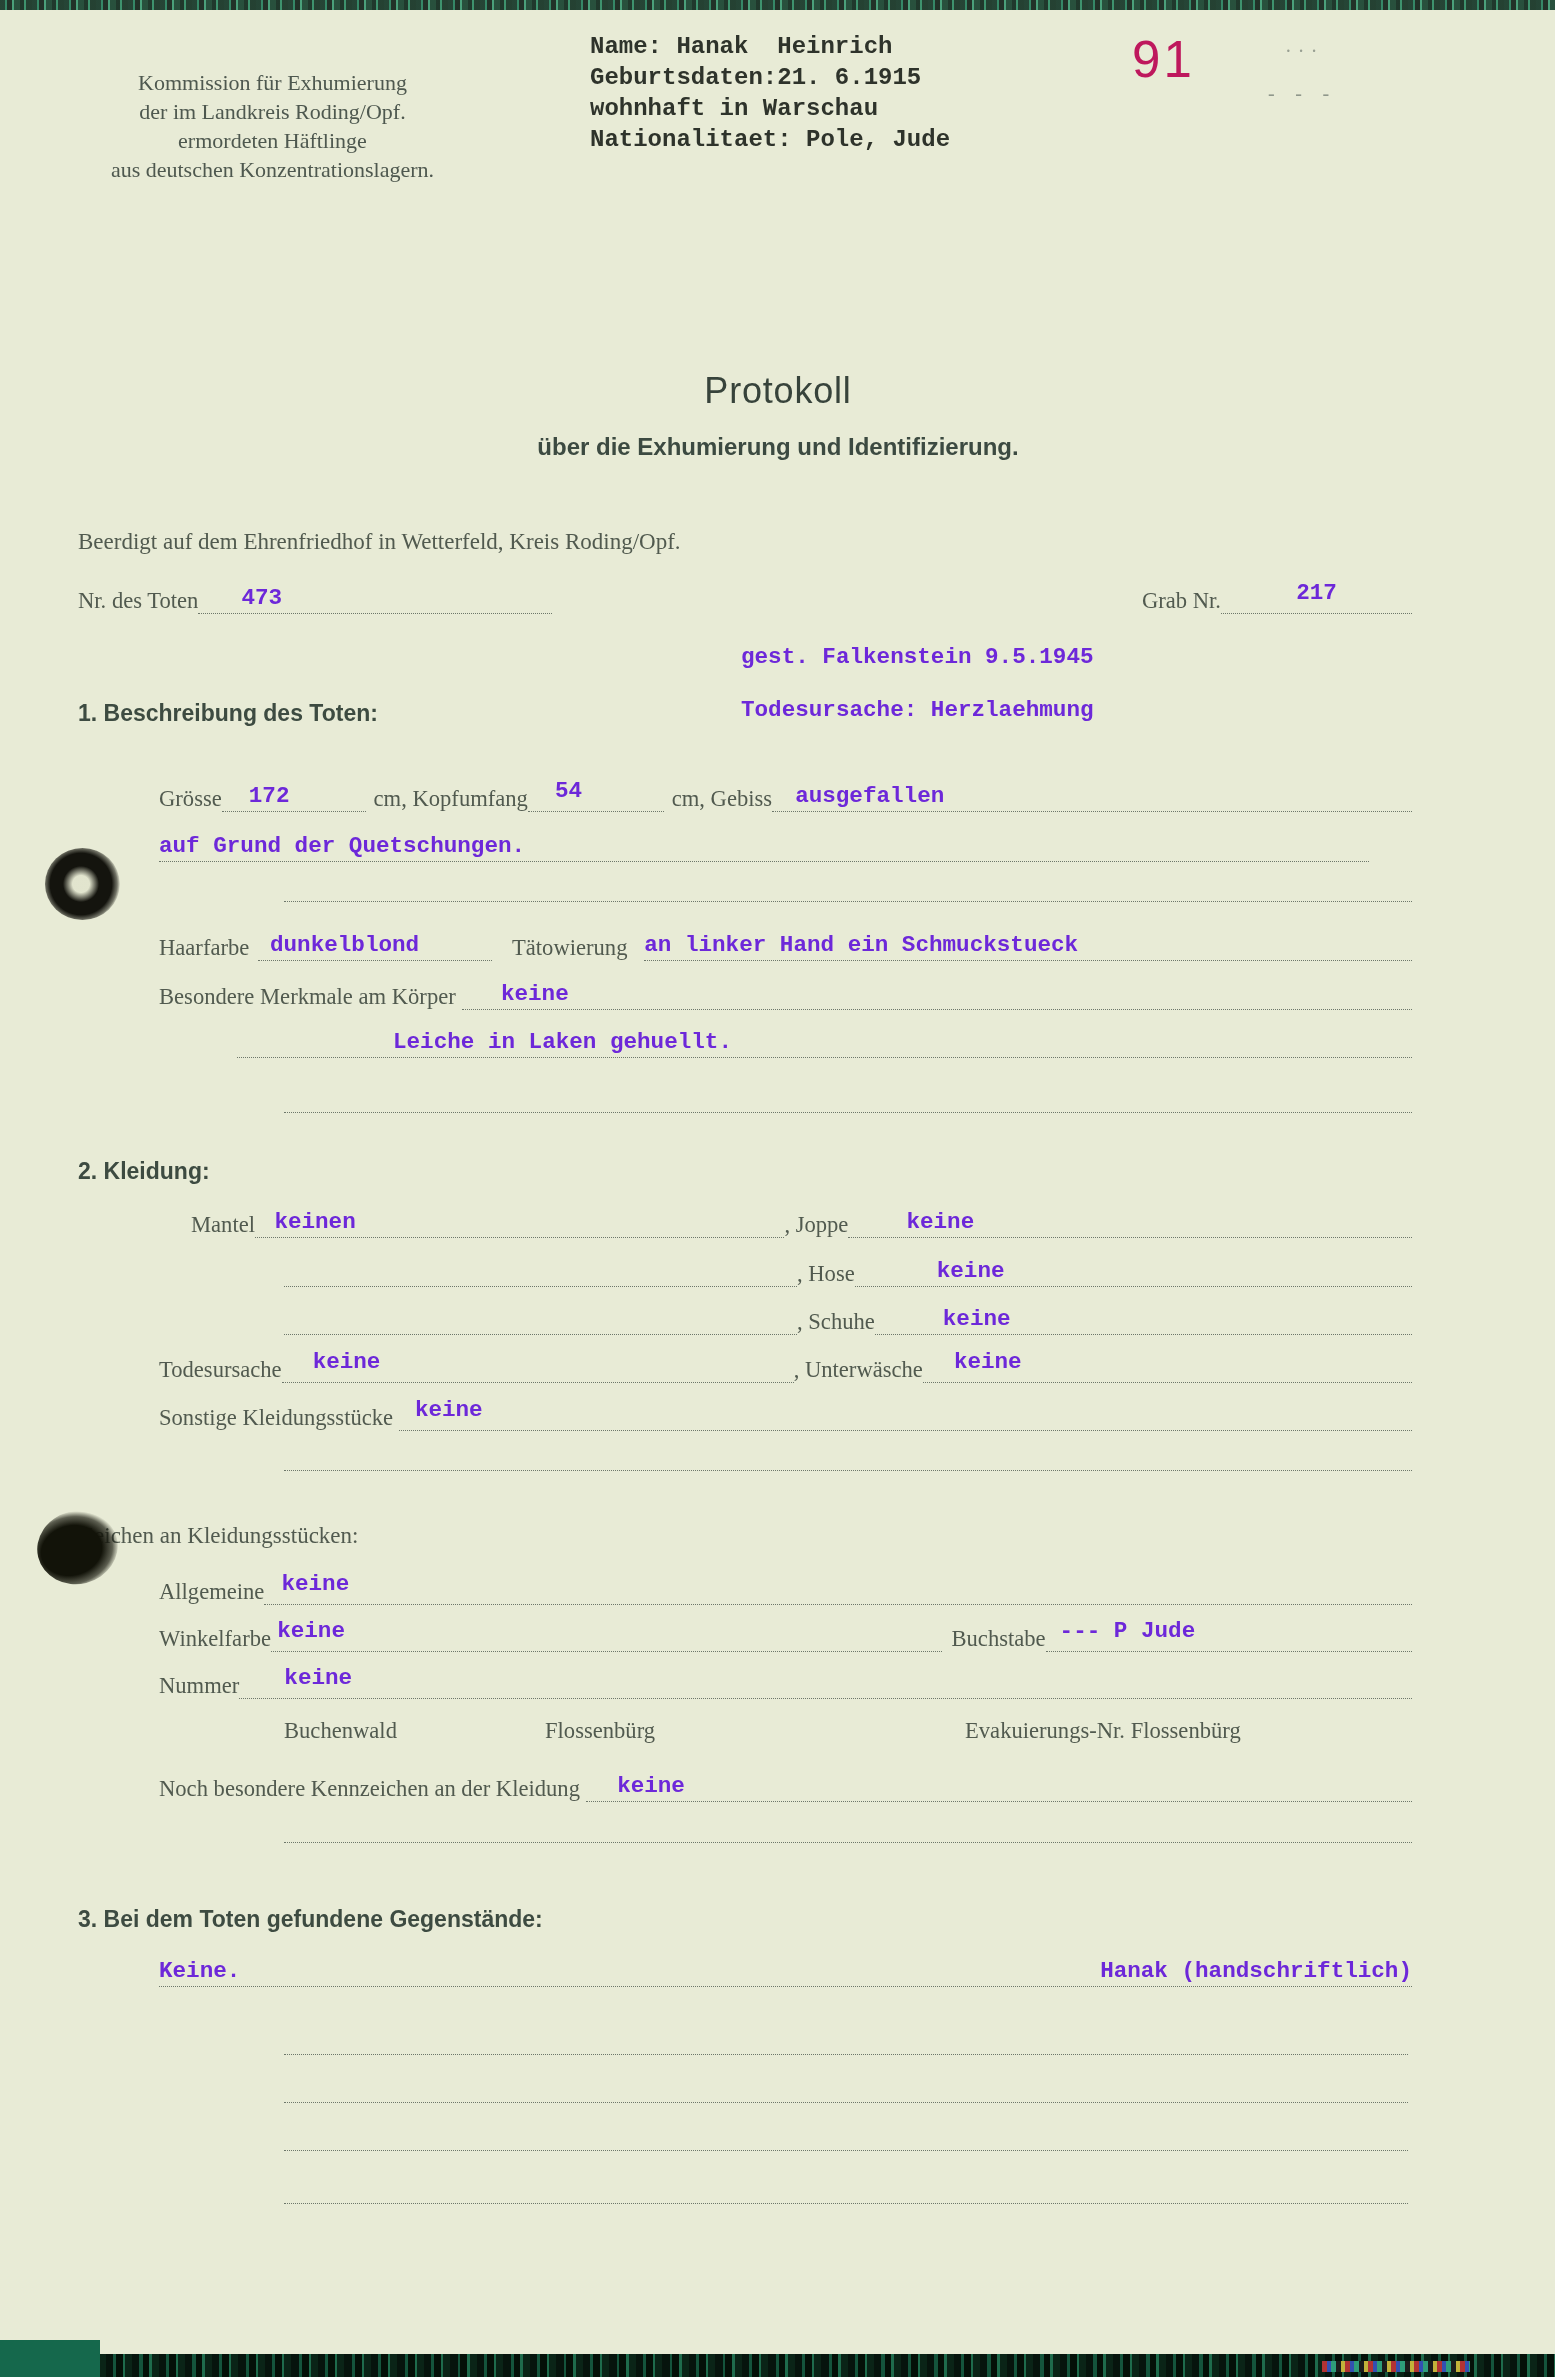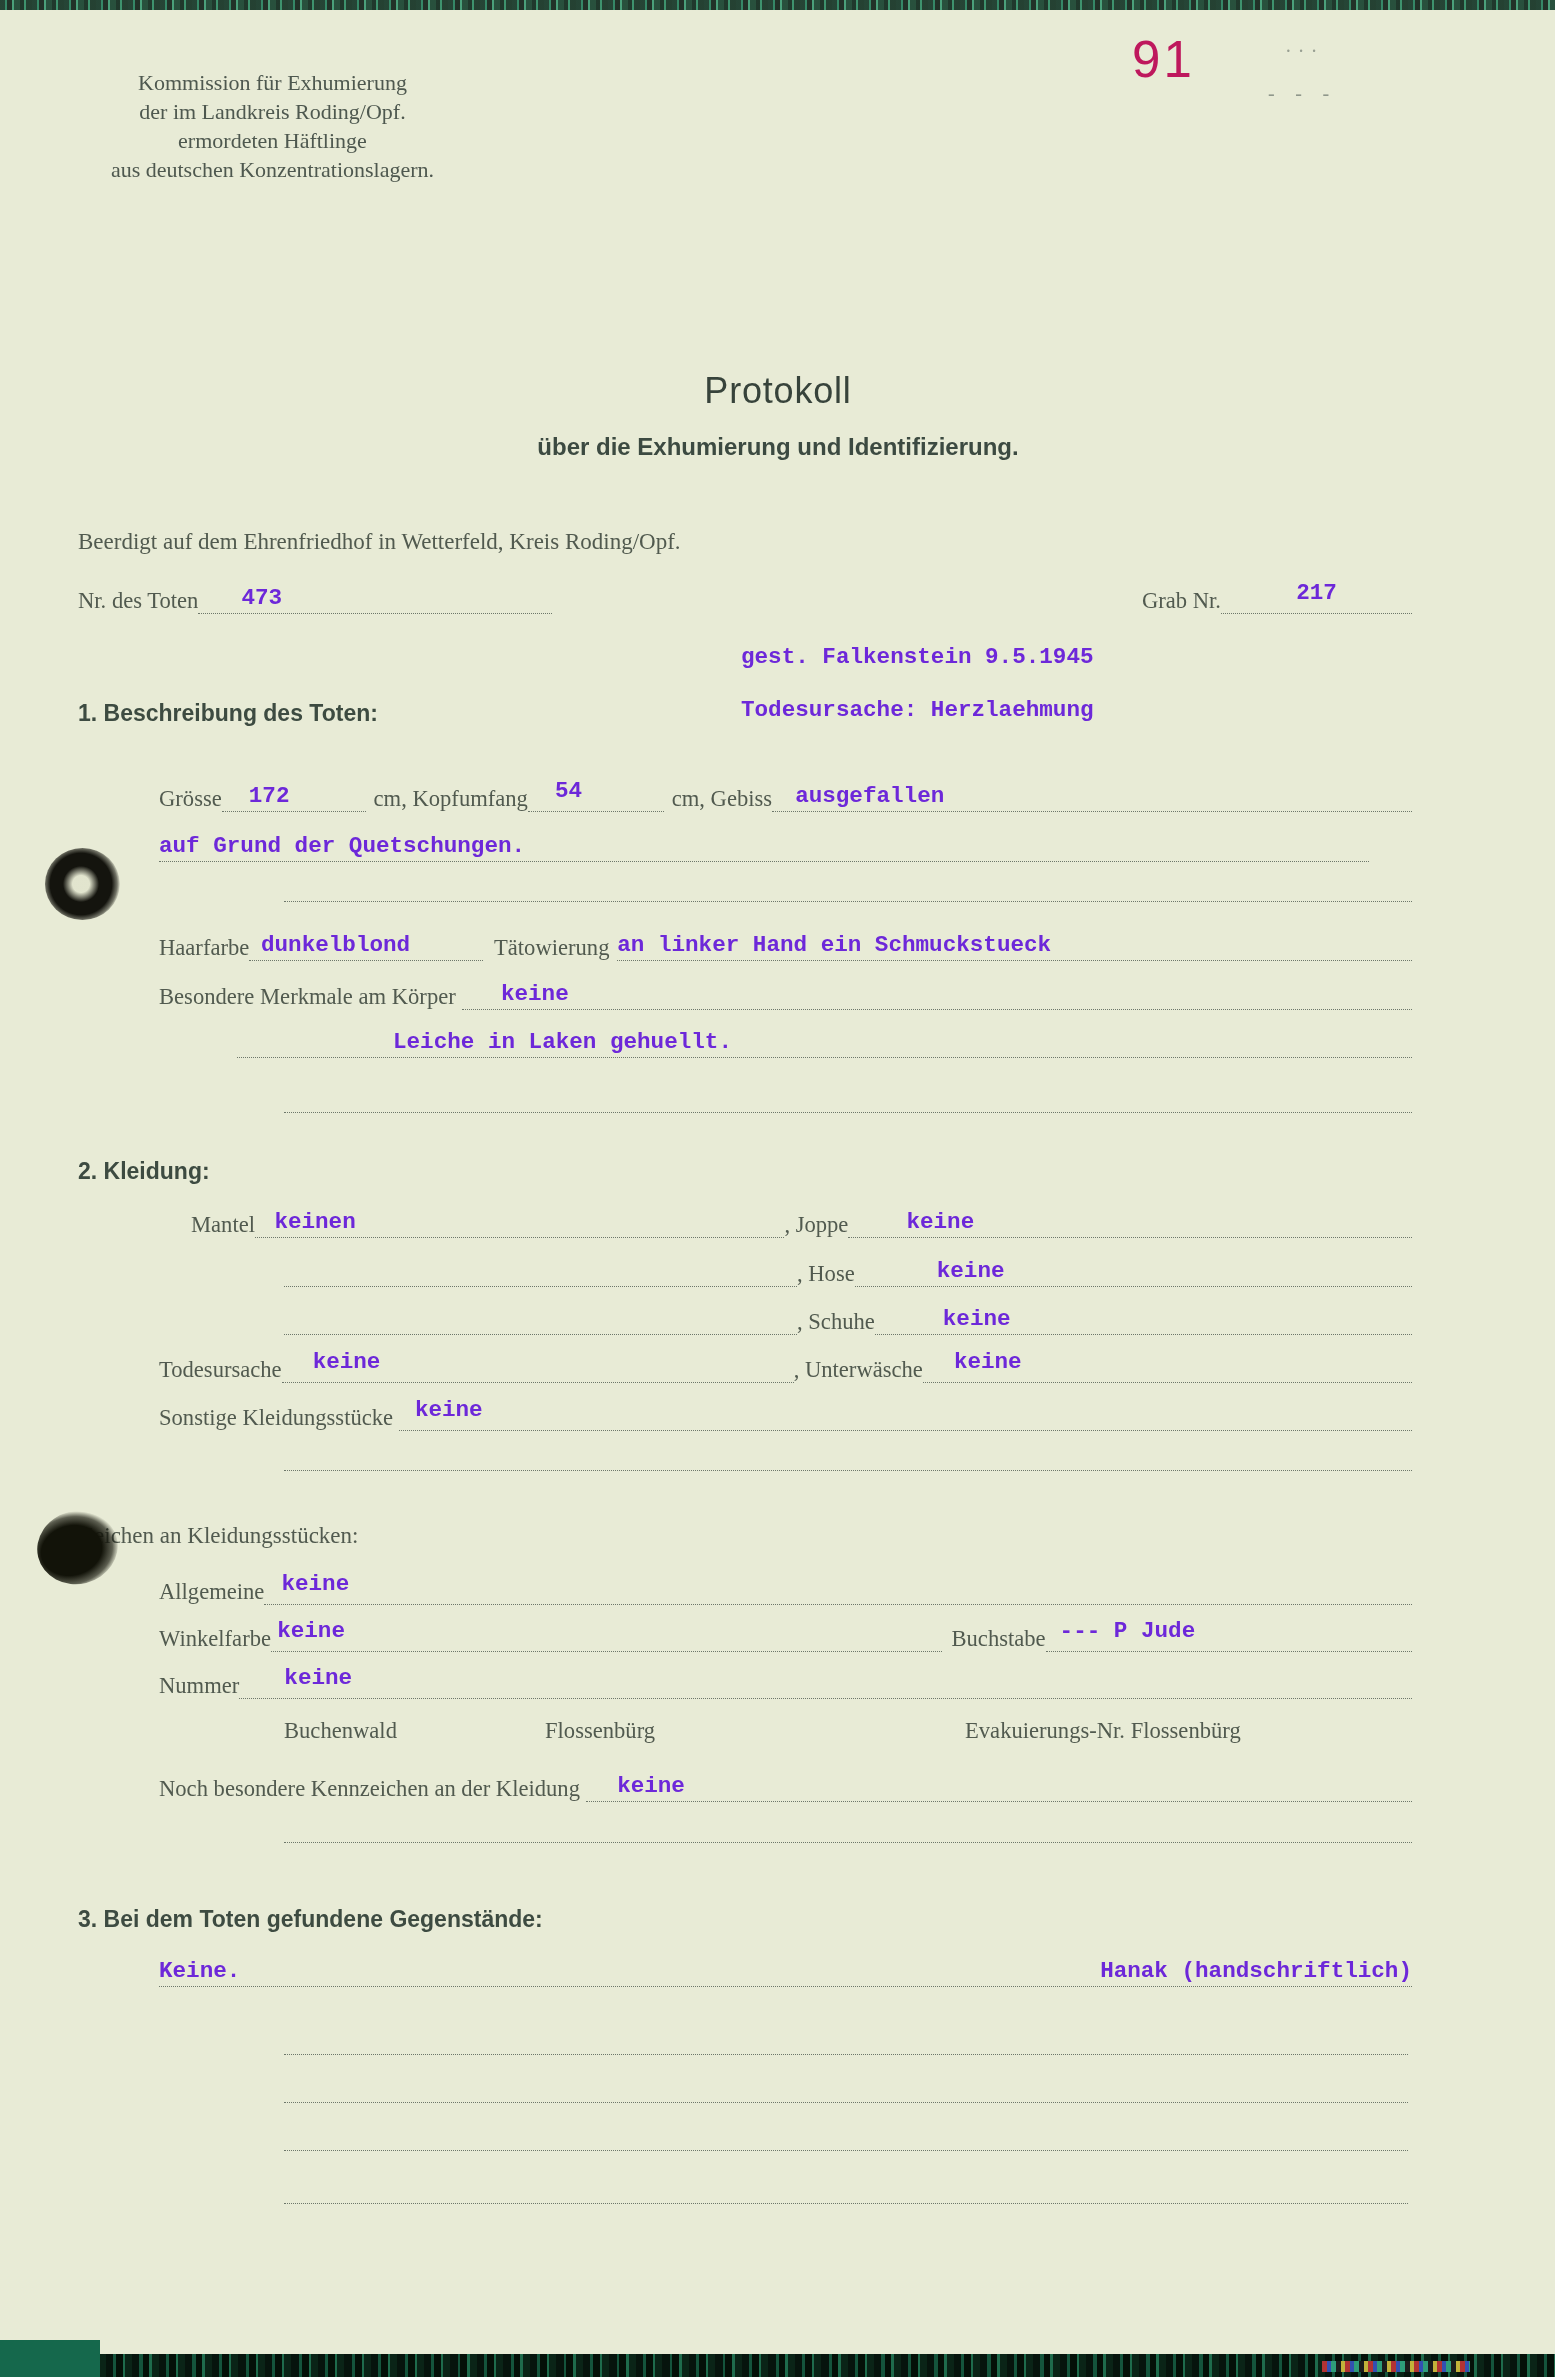--- a/index.html
+++ b/index.html
@@ -88,20 +88,26 @@
   <div class="blob blob1"></div>
   <div class="blob blob2"></div>
 
   <div class="commission">
     <div>Kommission für Exhumierung</div>
     <div>der im Landkreis Roding/Opf.</div>
     <div>ermordeten Häftlinge</div>
     <div>aus deutschen Konzentrationslagern.</div>
   </div>
 
+  <div class="typed-header">
+    <div class="tw tw-hdr">Name: Hanak  Heinrich</div>
+    <div class="tw tw-hdr">Geburtsdaten:21. 6.1915</div>
+    <div class="tw tw-hdr">wohnhaft in Warschau</div>
+    <div class="tw tw-hdr">Nationalitaet: Pole, Jude</div>
+  </div>
 
   <div class="pagenum">91</div>
   <div class="pen-dots">···</div>
   <div class="pen-dashes">- - -</div>
 
   <div class="title">Protokoll</div>
   <div class="subtitle">über die Exhumierung und Identifizierung.</div>
 
   <div class="burial lbl">Beerdigt auf dem Ehrenfriedhof in Wetterfeld, Kreis Roding/Opf.</div>
 
@@ -136,21 +142,21 @@
     </span>
   </div>
 
   <div class="arow" style="left:159px;right:187px;top:828px;">
     <span class="slot grow">
       <span class="tw">auf Grund der Quetschungen.</span>
     </span>
   </div>
   <div class="sepline" style="left:284px;right:144px;top:901px;"></div>
 
-  <div class="arow" style="left:159px;right:144px;top:927px;">
+  <div class="arow" style="left:159px;right:144px;top:927px;gap:9px;">
     <span class="lbl">Haarfarbe</span>
     <span class="slot" style="width:222px;padding-left:11.7px;">
       <span class="tw">dunkelblond</span>
     </span>
     <span class="lbl" style="padding-left:11px;padding-right:7.8px;">Tätowierung</span>
     <span class="slot grow">
       <span class="tw">an linker Hand ein Schmuckstueck</span>
     </span>
   </div>
 

